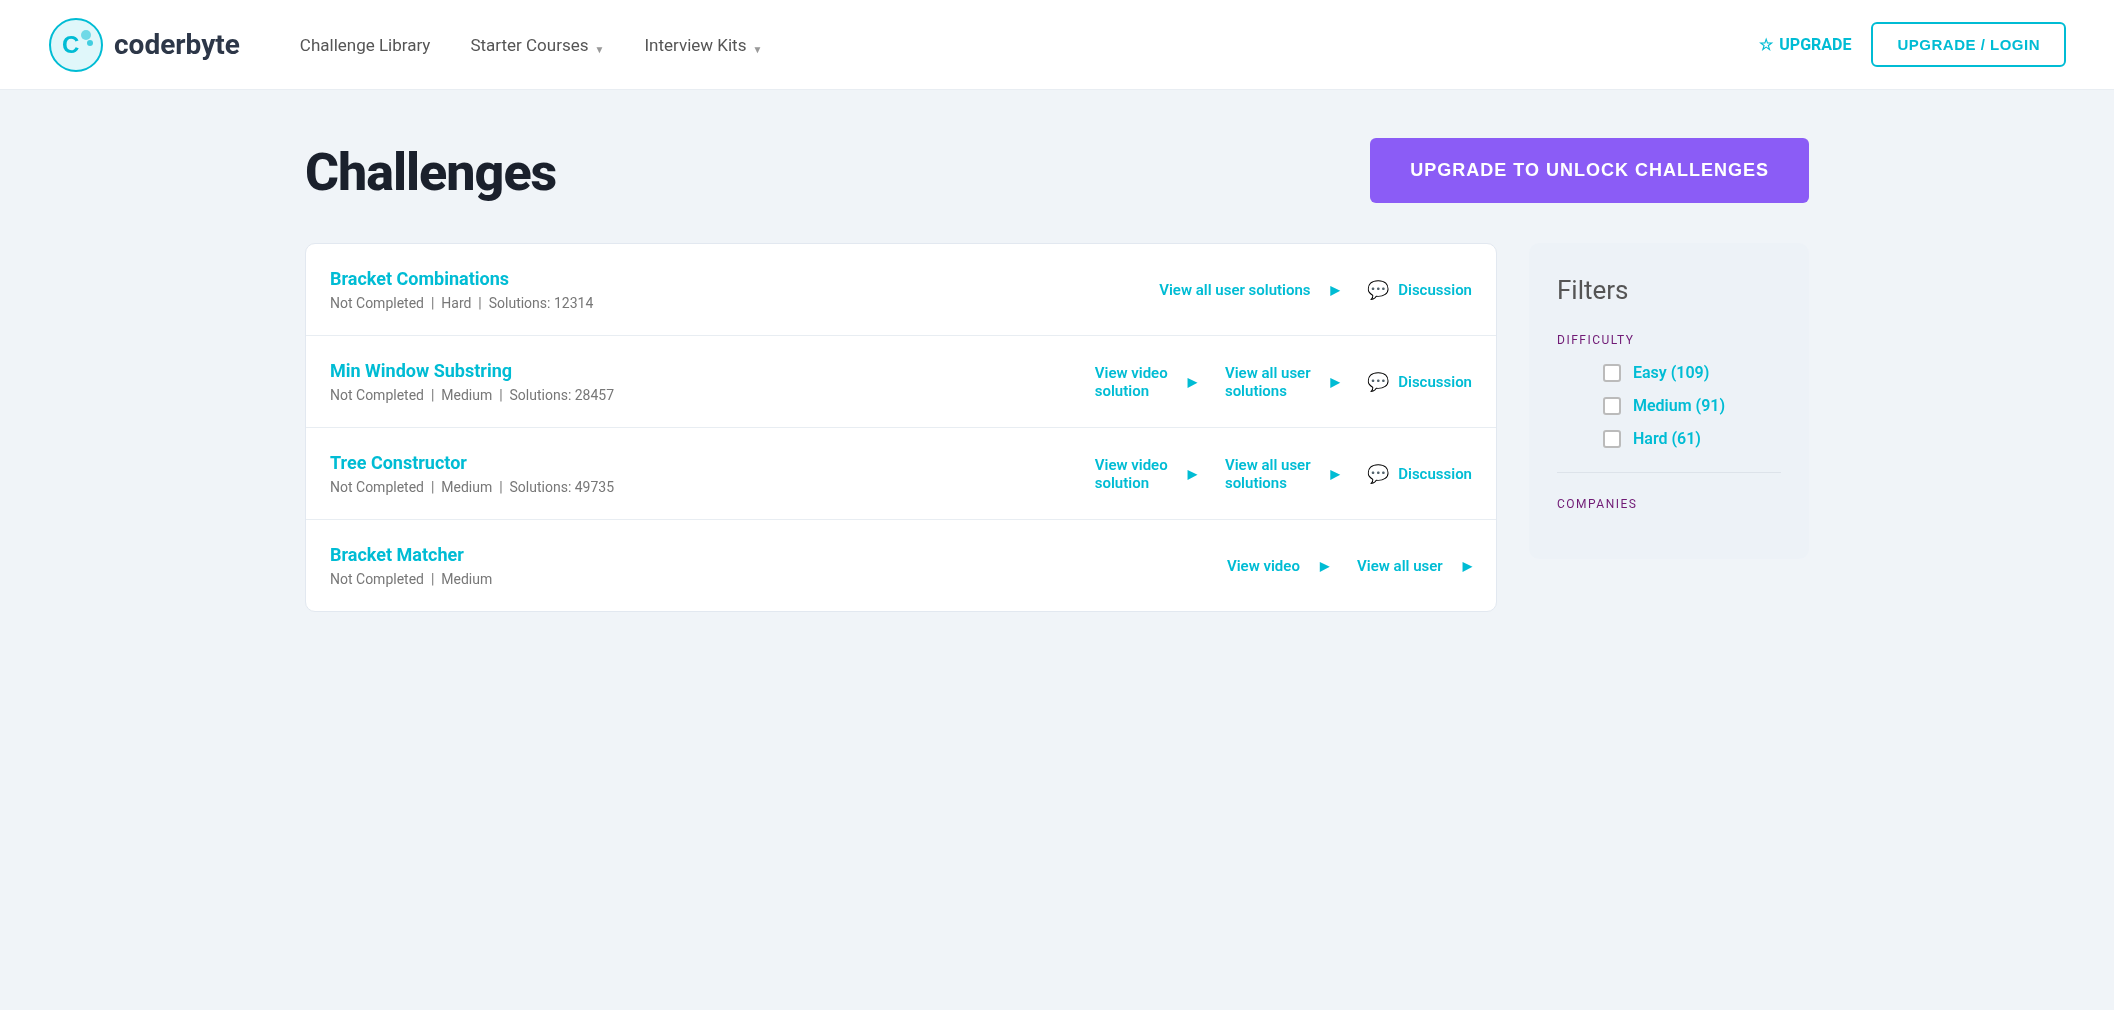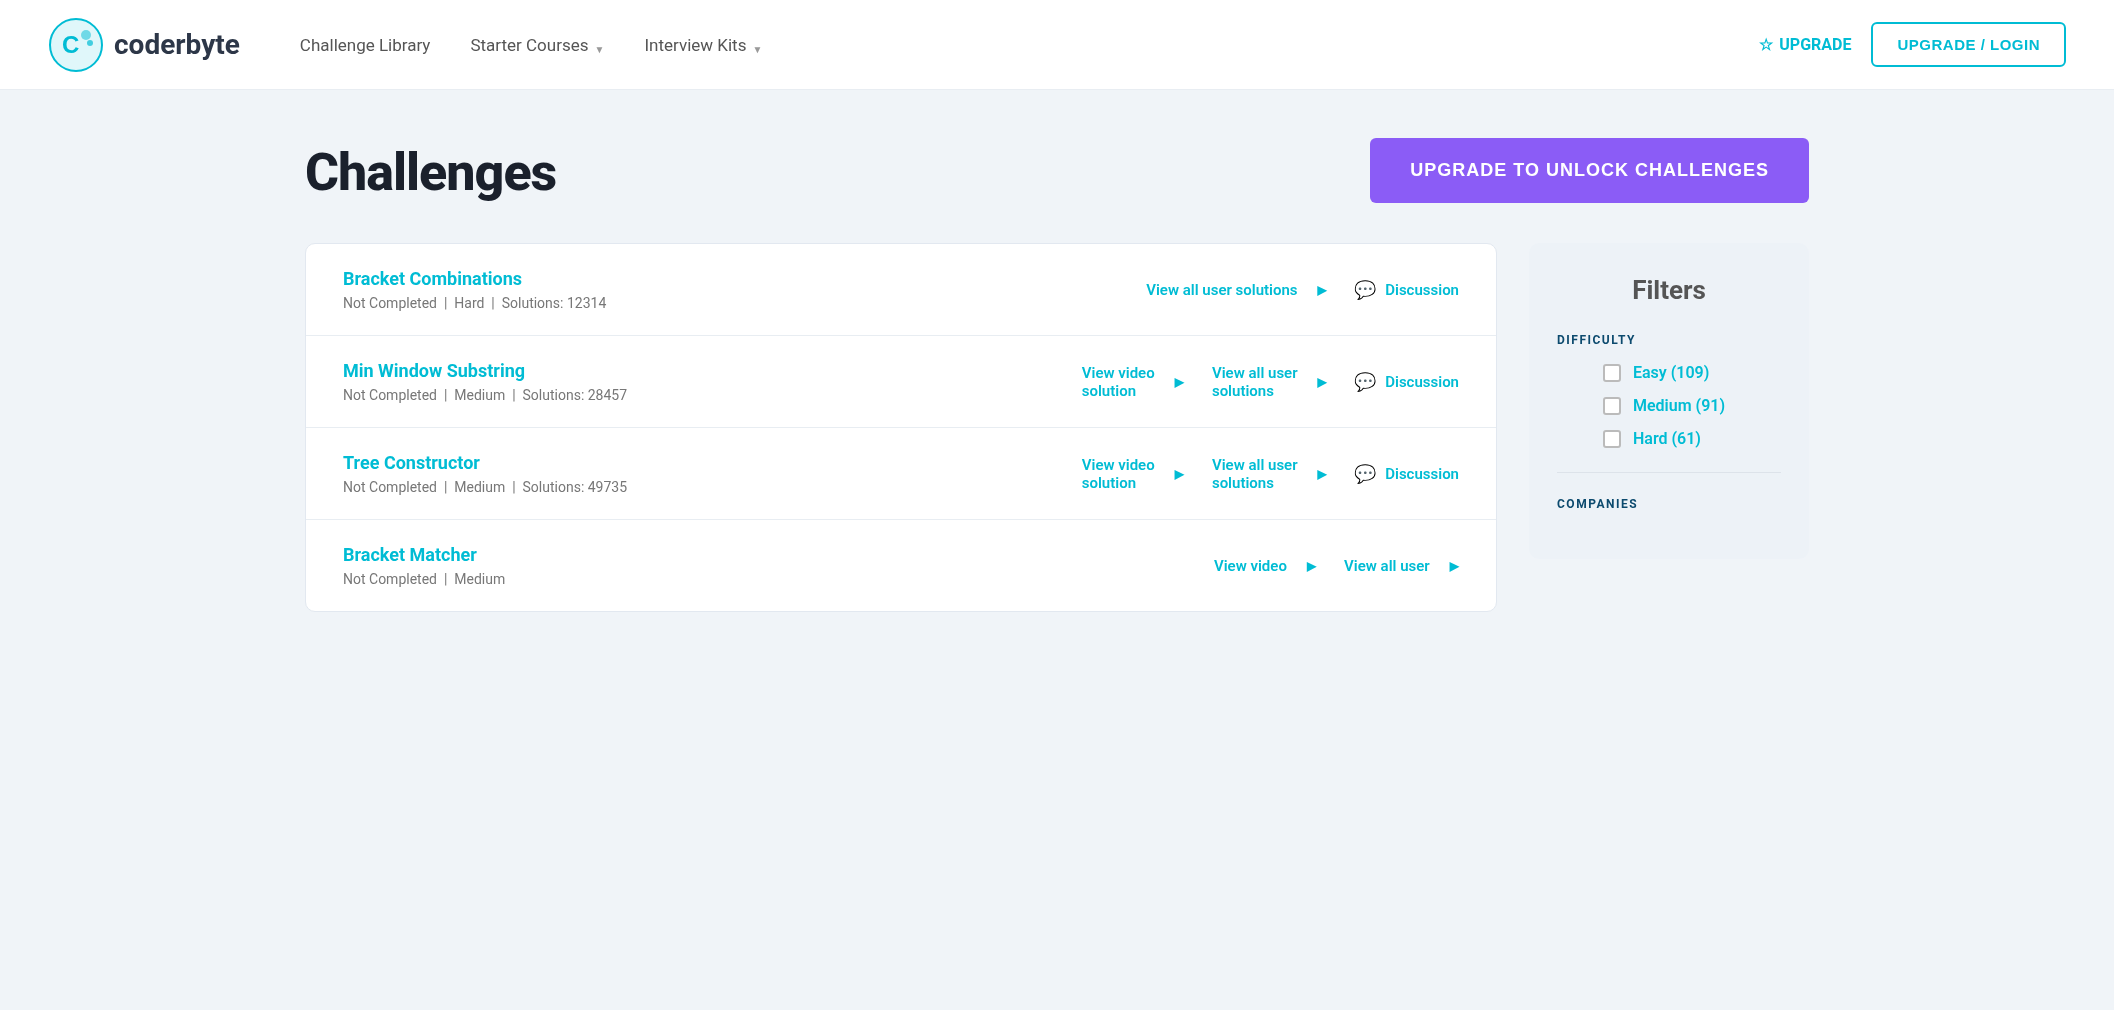--- a/index.html
+++ b/index.html
@@ -123,21 +123,21 @@
     
     .challenge-list {
       flex: 1;
       background: #fff;
       border-radius: 10px;
       border: 1px solid #e2e8f0;
       overflow: hidden;
     }
 
     .challenge-item {
-      padding: 24px 37px;
+      padding: 24px 24px;
       border-bottom: 1px solid #e8edf2;
       display: flex;
       align-items: center;
       gap: 20px;
     }
     .challenge-item:last-child { border-bottom: none; }
 
     .challenge-info {
       flex: 0 0 300px;
     }
@@ -191,29 +191,28 @@
 
     
     .filters-panel {
       flex: 0 0 280px;
       background: #edf2f7;
       border-radius: 10px;
       padding: 32px 28px;
     }
     .filters-title {
       font-size: 26px;
-      font-weight: 700;
+      font-weight: 400;
       color: #555;
       margin-bottom: 28px;
-      text-align: center;
     }
     .filter-section-label {
       font-size: 12px;
-      font-weight: 700;
-      color: #0c4a6e;
+      font-weight: 400;
+      color: #701a75;
       letter-spacing: 1.5px;
       text-transform: uppercase;
       margin-bottom: 16px;
     }
     .filter-option {
       display: flex;
       align-items: center;
       gap: 12px;
       margin-bottom: 14px;
       cursor: pointer;

